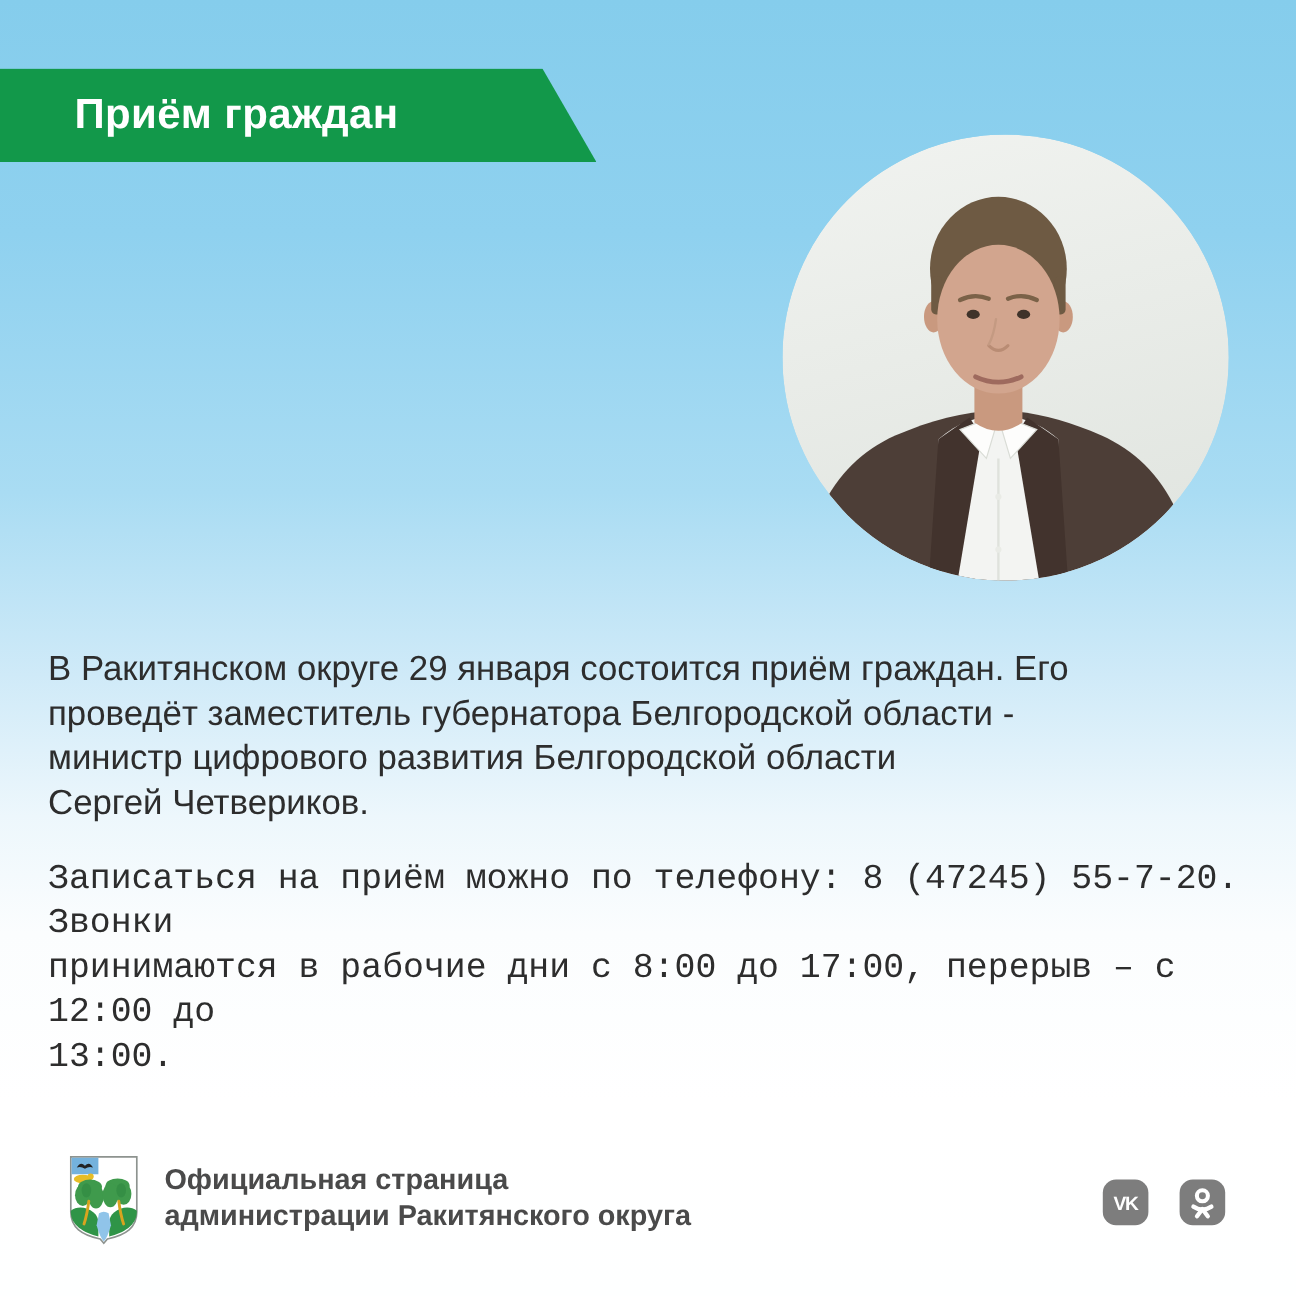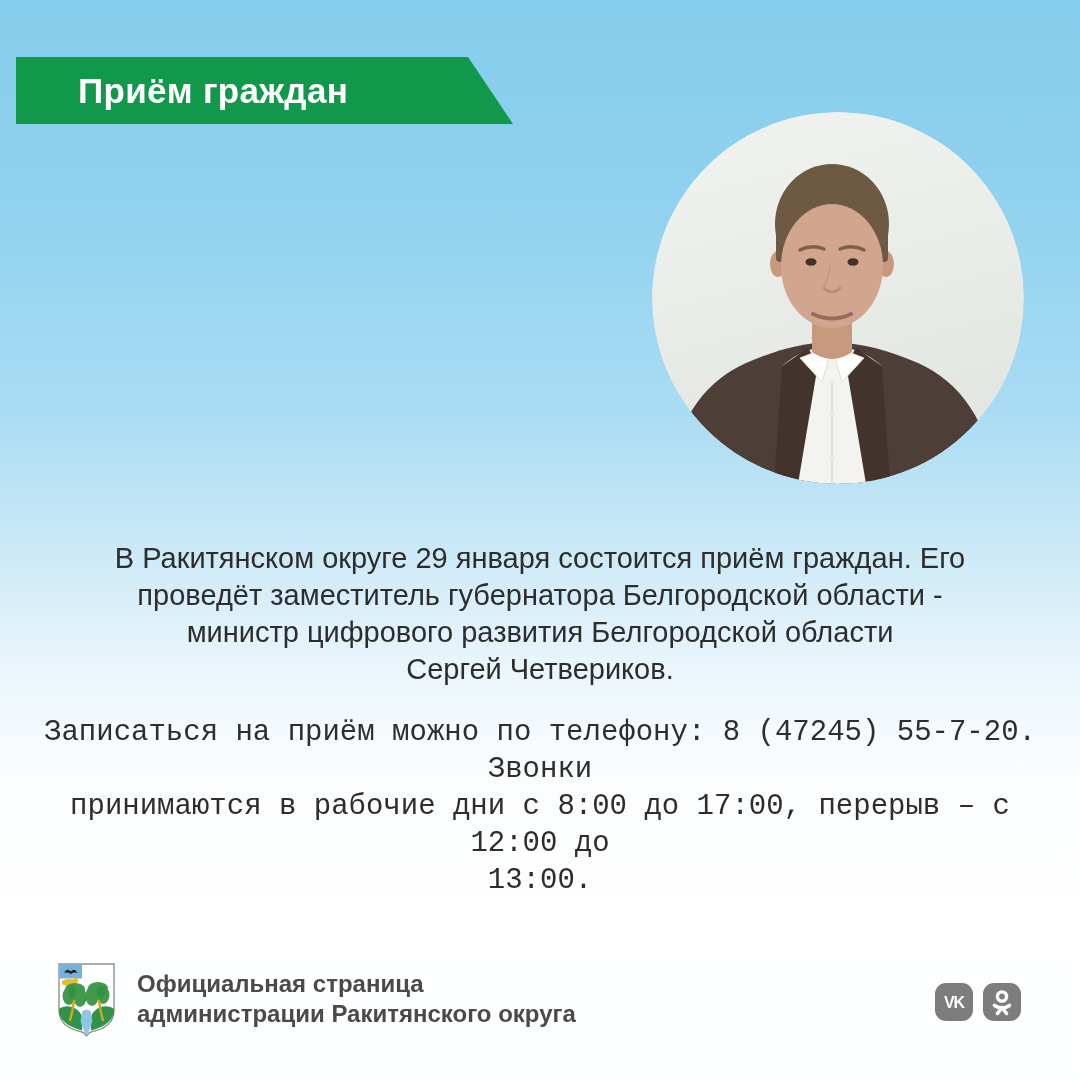--- a/index.html
+++ b/index.html
@@ -11,22 +11,22 @@
     font-family: "Liberation Sans", sans-serif;
     background: linear-gradient(180deg,
       #85CDEC 0%, #8FD1EF 18%, #A9DCF3 38%,
       #CFEAF8 52%, #EDF7FC 63%, #FBFDFE 72%,
       #FFFFFF 85%, #FEFFFF 100%);
   }
 
   
   .banner {
     position: absolute;
-    left: 16px; top: 57px;
-    width: 497px; height: 67px;
+    left: 0; top: 57px;
+    width: 497px; height: 78px;
     background: #12984A;
     clip-path: polygon(0 0, 452px 0, 497px 100%, 0 100%);
     display: flex; align-items: center;
   }
   .banner-text {
     padding-left: 62px;
     color: #FFFFFF;
     font-size: 35px;
     font-weight: bold;
     letter-spacing: 0.3px;
@@ -40,21 +40,20 @@
     border-radius: 50%;
     overflow: hidden;
   }
   .photo svg { display: block; }
 
   
   .body-text {
     position: absolute;
     left: 40px; top: 540px;
     width: 1000px;
-    text-align: center;
     color: #2D2D2D;
   }
   .body-text p {
     font-size: 29px;
     line-height: 37px;
     white-space: pre-line;
     font-weight: 400;
   }
   .body-text p + p { margin-top: 26px; font-family: Liberation Mono, monospace; }
 
@@ -77,20 +76,21 @@
     position: absolute;
     right: 59px; top: 983px;
     display: flex; gap: 10px;
   }
   .social {
     width: 38px; height: 38px;
     border-radius: 11px;
     background: #7D7D7D;
     display: flex; align-items: center; justify-content: center;
     cursor: pointer;
+    margin-left: 16px;
   }
   .social svg { display: block; }
 </style>
 </head>
 <body>
 
 <div class="canvas">
 
   <div class="banner">
     <span class="banner-text">Приём граждан</span>

